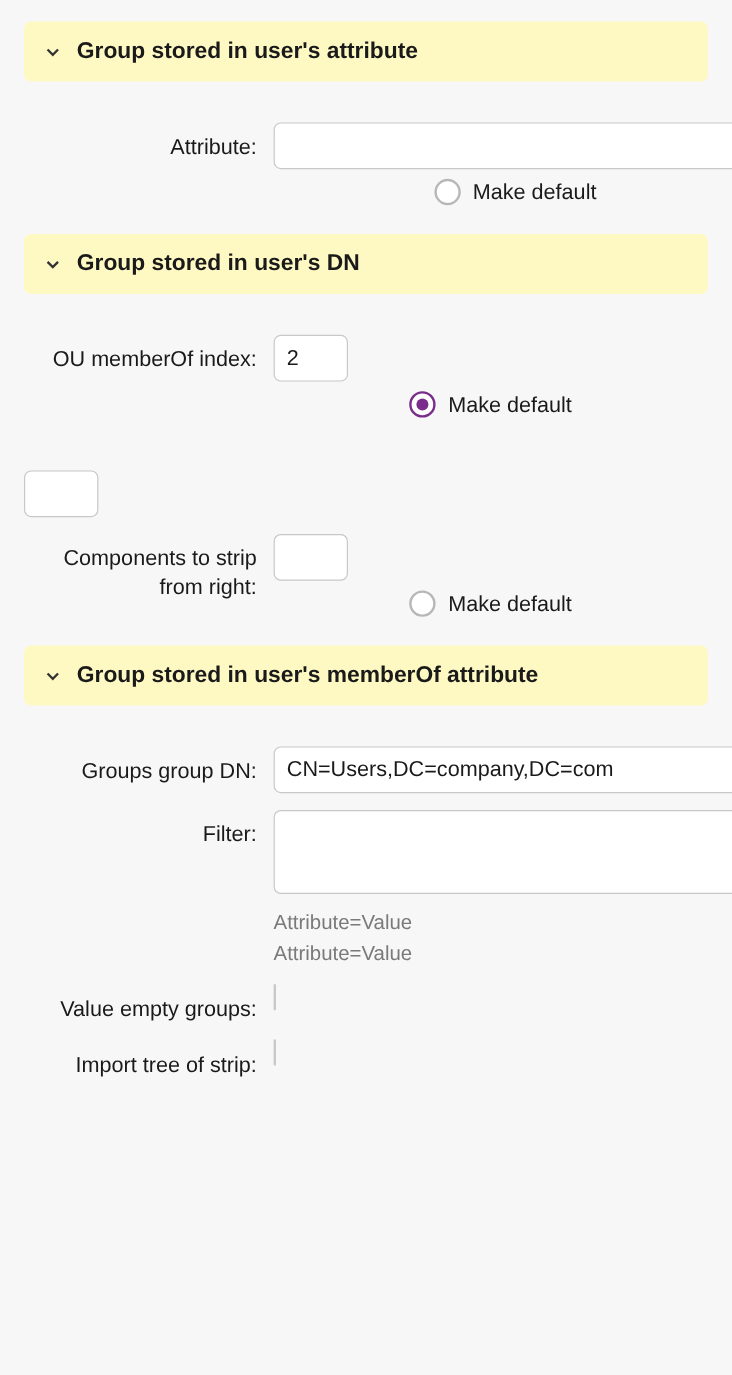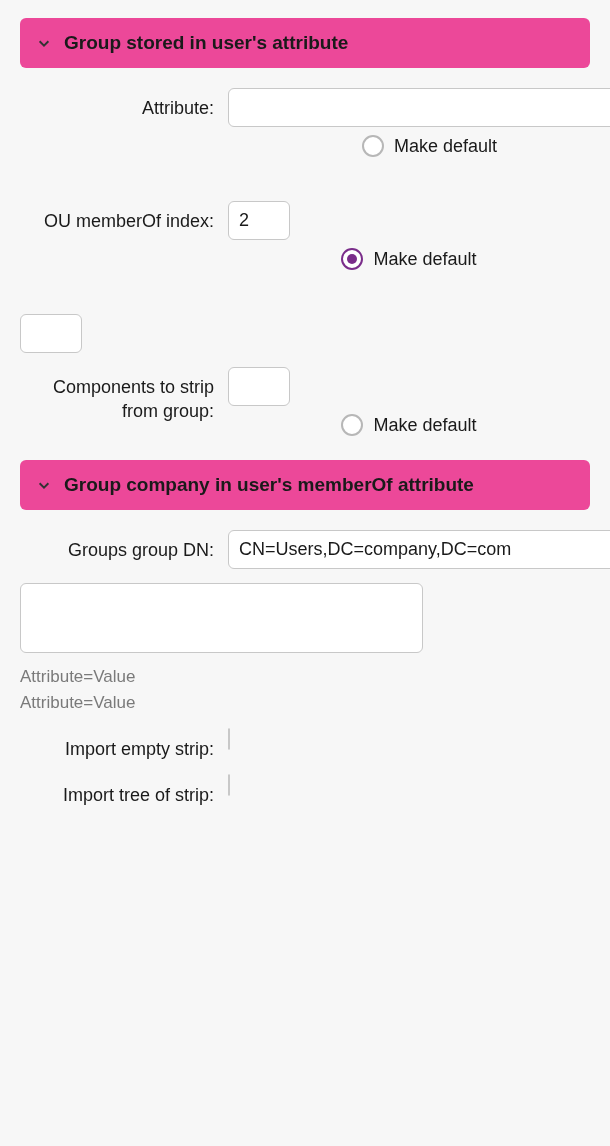--- a/index.html
+++ b/index.html
@@ -12,21 +12,21 @@
     color: #1a1a1a;
   }
   .page {
     width: 610px;
     padding: 18px 20px;
   }
   .section {
     margin-bottom: 24px;
   }
   .section-header {
-    background: #ec4899;
+    background: #fef9c3;
     border-radius: 6px;
     padding: 14px 16px;
     display: flex;
     align-items: center;
     gap: 12px;
     cursor: pointer;
   }
   .section-header .chev {
     width: 16px;
     height: 16px;
@@ -41,20 +41,21 @@
     stroke: #333;
     stroke-width: 2.2;
     fill: none;
   }
   .section-title {
     font-weight: 700;
     font-size: 19px;
   }
   .section-body {
     padding: 20px 0 0 0;
+    margin-top: 14px;
   }
   .row {
     display: flex;
     align-items: flex-start;
     margin-bottom: 14px;
   }
   .row-label {
     width: 208px;
     flex: 0 0 208px;
     text-align: right;
@@ -153,20 +154,28 @@
           <div class="radio-row">
             <span class="radio"></span>
             <span class="lbl">Make default</span>
           </div>
         </div>
       </div>
     </div>
   </div>
 
   <div class="section">
+    <div class="section-header">
+      <span class="chev">
+        <svg viewBox="0 0 16 16">
+            <polyline points="3,6 8,11 13,6"></polyline>
+          </svg>
+      </span>
+      <span class="section-title">Group stored in user's DN</span>
+    </div>
     <div class="section-body">
       <div class="row">
         <div class="row-label">OU memberOf index:</div>
         <div class="row-control">
           <input type="text" class="txt w-sm" value="2" style="">
           <div class="radio-row">
             <span class="radio checked">
                 <span class="dot"></span>
               </span>
             <span class="lbl">Make default</span>
@@ -177,57 +186,58 @@
   </div>
 
   <div class="section">
     <div class="section-body">
       <div class="row">
         <div class="row-control">
           <input type="text" class="txt w-sm" value="" style="">
         </div>
       </div>
       <div class="row">
-        <div class="row-label">Components to strip from group:</div>
+        <div class="row-label">Components to strip from right:</div>
         <div class="row-control">
           <input type="text" class="txt w-sm disabled" disabled="" value="" style="">
           <div class="radio-row">
             <span class="radio"></span>
             <span class="lbl">Make default</span>
           </div>
         </div>
       </div>
     </div>
   </div>
 
   <div class="section">
     <div class="section-header">
       <span class="chev">
         <svg viewBox="0 0 16 16">
             <polyline points="3,6 8,11 13,6"></polyline>
           </svg>
       </span>
-      <span class="section-title">Group company in user's memberOf attribute</span>
+      <span class="section-title">Group stored in user's memberOf attribute</span>
     </div>
     <div class="section-body">
       <div class="row">
         <div class="row-label">Groups group DN:</div>
         <div class="row-control">
           <input type="text" class="txt w-full" value="CN=Users,DC=company,DC=com" style="">
         </div>
       </div>
       <div class="row">
+        <div class="row-label">Filter:</div>
         <div class="row-control">
           <textarea class="txt w-full" style=""></textarea>
           <div class="hint">Attribute=Value
 Attribute=Value</div>
         </div>
       </div>
       <div class="row">
-        <div class="row-label">Import empty strip:</div>
+        <div class="row-label">Value empty groups:</div>
         <div class="row-control">
           <span class="checkbox"></span>
         </div>
       </div>
       <div class="row">
         <div class="row-label">Import tree of strip:</div>
         <div class="row-control">
           <span class="checkbox"></span>
         </div>
       </div>

